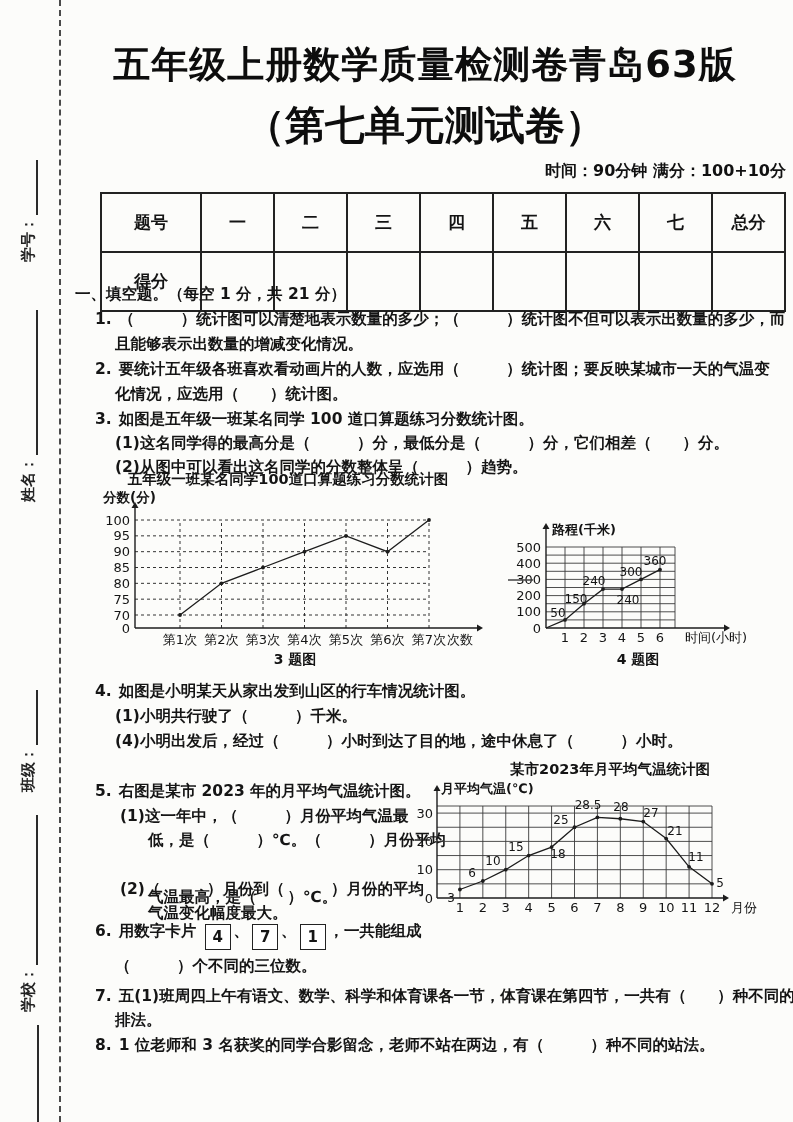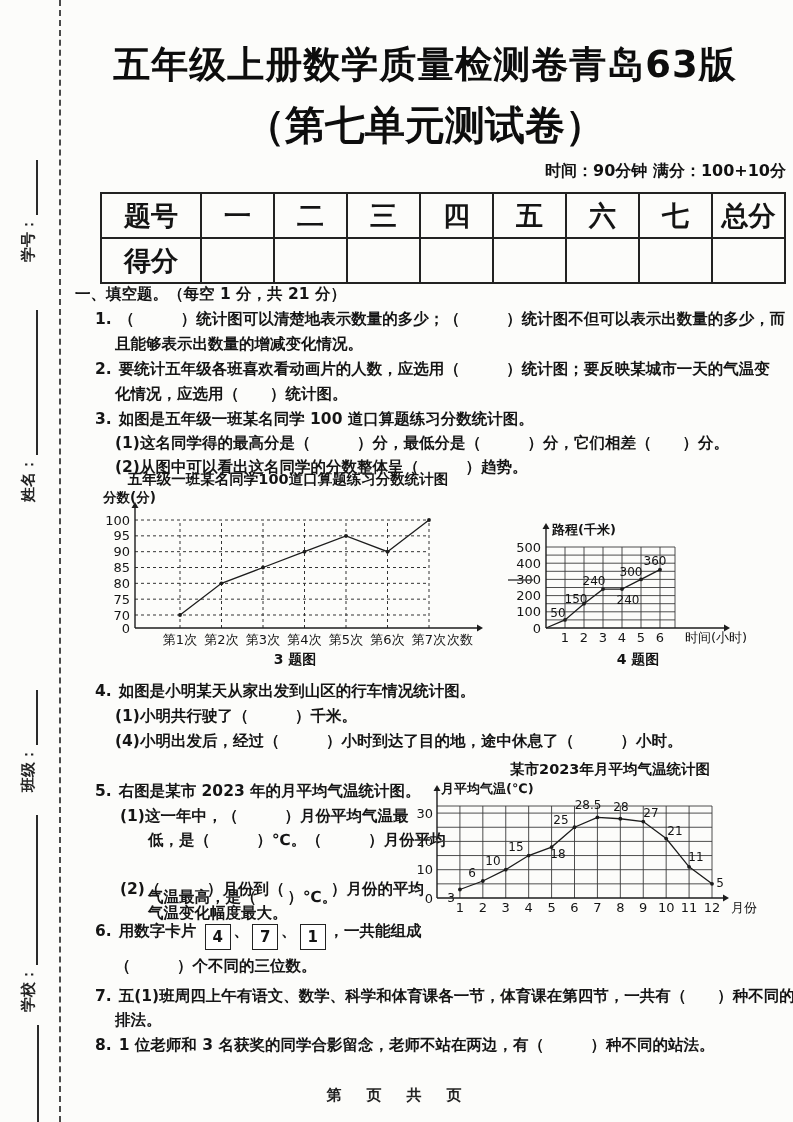--- a/index.html
+++ b/index.html
@@ -12,21 +12,21 @@
   .bline{position:absolute;left:37px;top:1025px;height:97px;width:0;border-left:2px solid #2a2a2a;}
   .title{position:absolute;left:90px;top:34px;width:670px;text-align:center;
          font-size:37px;font-weight:800;letter-spacing:1px;color:#0d0d0d;white-space:nowrap;margin-top:6px;}
   .subtitle{position:absolute;left:90px;top:98px;width:670px;text-align:center;
          font-size:40px;font-weight:800;color:#0d0d0d;white-space:nowrap;}
   .meta{position:absolute;left:380px;top:161px;width:406px;text-align:right;
          font-size:16px;font-weight:700;color:#111;}
   table.score{position:absolute;left:100px;top:192px;width:686px;height:86px;
          border-collapse:collapse;table-layout:fixed;}
   table.score td{border:2px solid #222;text-align:center;vertical-align:middle;
-         font-size:27px;font-weight:700;color:#141414;padding:0;height:43px;}
+         font-size:17px;font-weight:700;color:#141414;padding:7px;height:43px;}
   .ln{position:absolute;white-space:nowrap;font-size:15.5px;font-weight:600;color:#151515;line-height:21px;}
   .ln .qn{font-weight:800;margin-right:7px;}
   .heading{font-weight:800;}
   .card{display:inline-block;width:24px;height:24px;border:1.6px solid #222;text-align:center;
          line-height:24px;font-weight:800;font-size:15px;margin:0 3px;vertical-align:-6px;background:#fff;}
   svg.chart{position:absolute;overflow:visible;}
   .footer{position:absolute;left:0;top:1086px;width:793px;text-align:center;
          font-size:15px;font-weight:600;letter-spacing:5px;color:#222;}
 </style>
 </head>
@@ -307,14 +307,13 @@
 
   <div class="ln" style="left:95px;top:986px;">
     <span class="qn">7.</span><span>五(1)班周四上午有语文、数学、科学和体育课各一节，体育课在第四节，一共有（　　）种不同的</span>
   </div>
   <div class="ln" style="left:115px;top:1010px;">排法。</div>
 
   <div class="ln" style="left:95px;top:1035px;">
     <span class="qn">8.</span><span>1 位老师和 3 名获奖的同学合影留念，老师不站在两边，有（　　　）种不同的站法。</span>
   </div>
 
-  <div class="footer">第　页　共　页</div>
 </div>
 
 </body></html>

